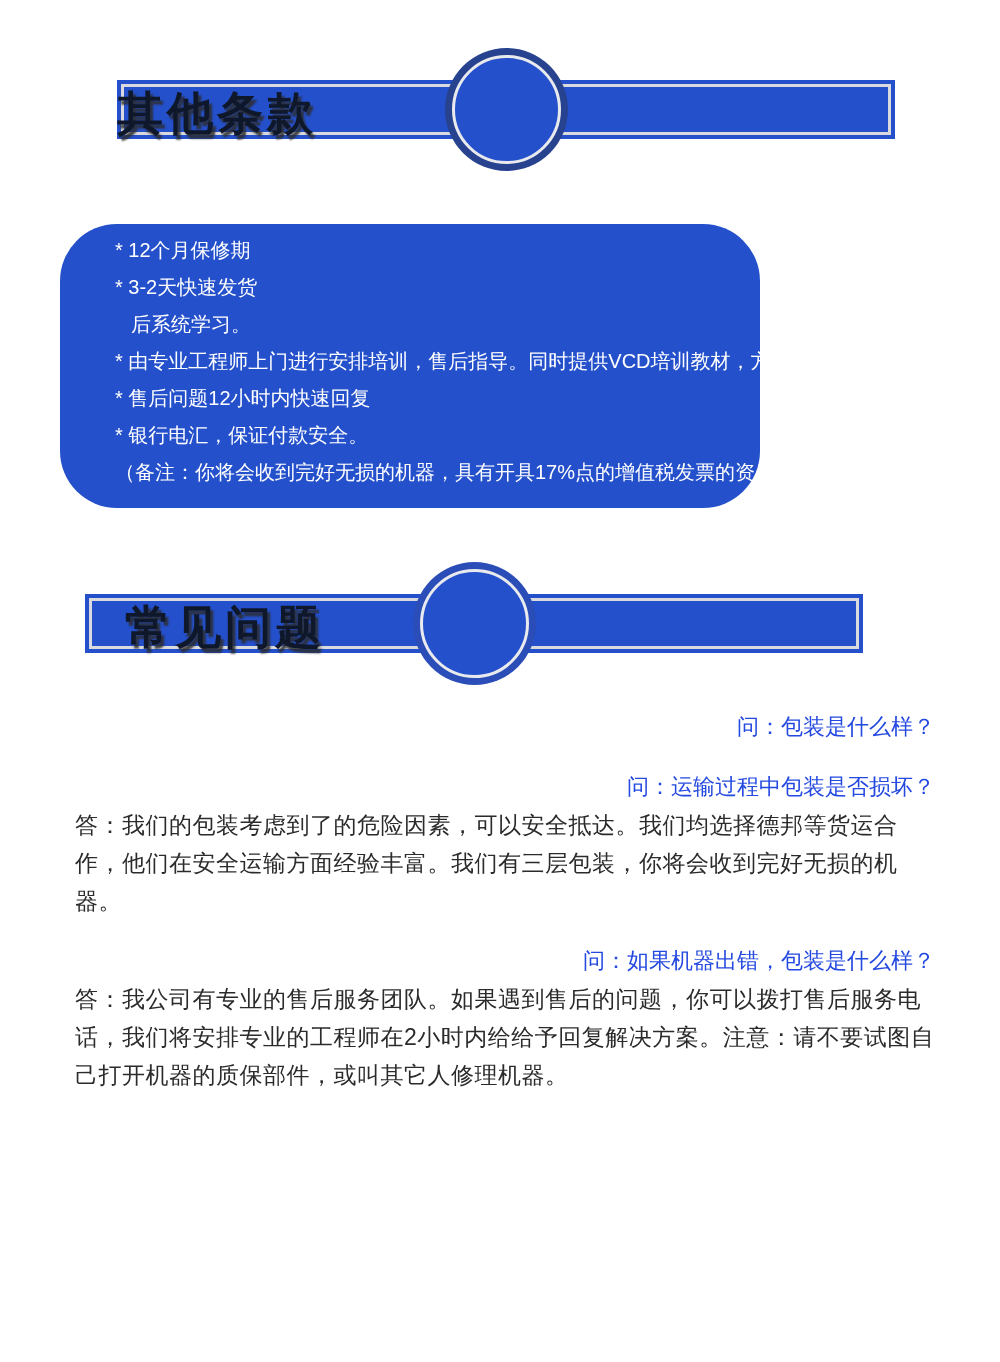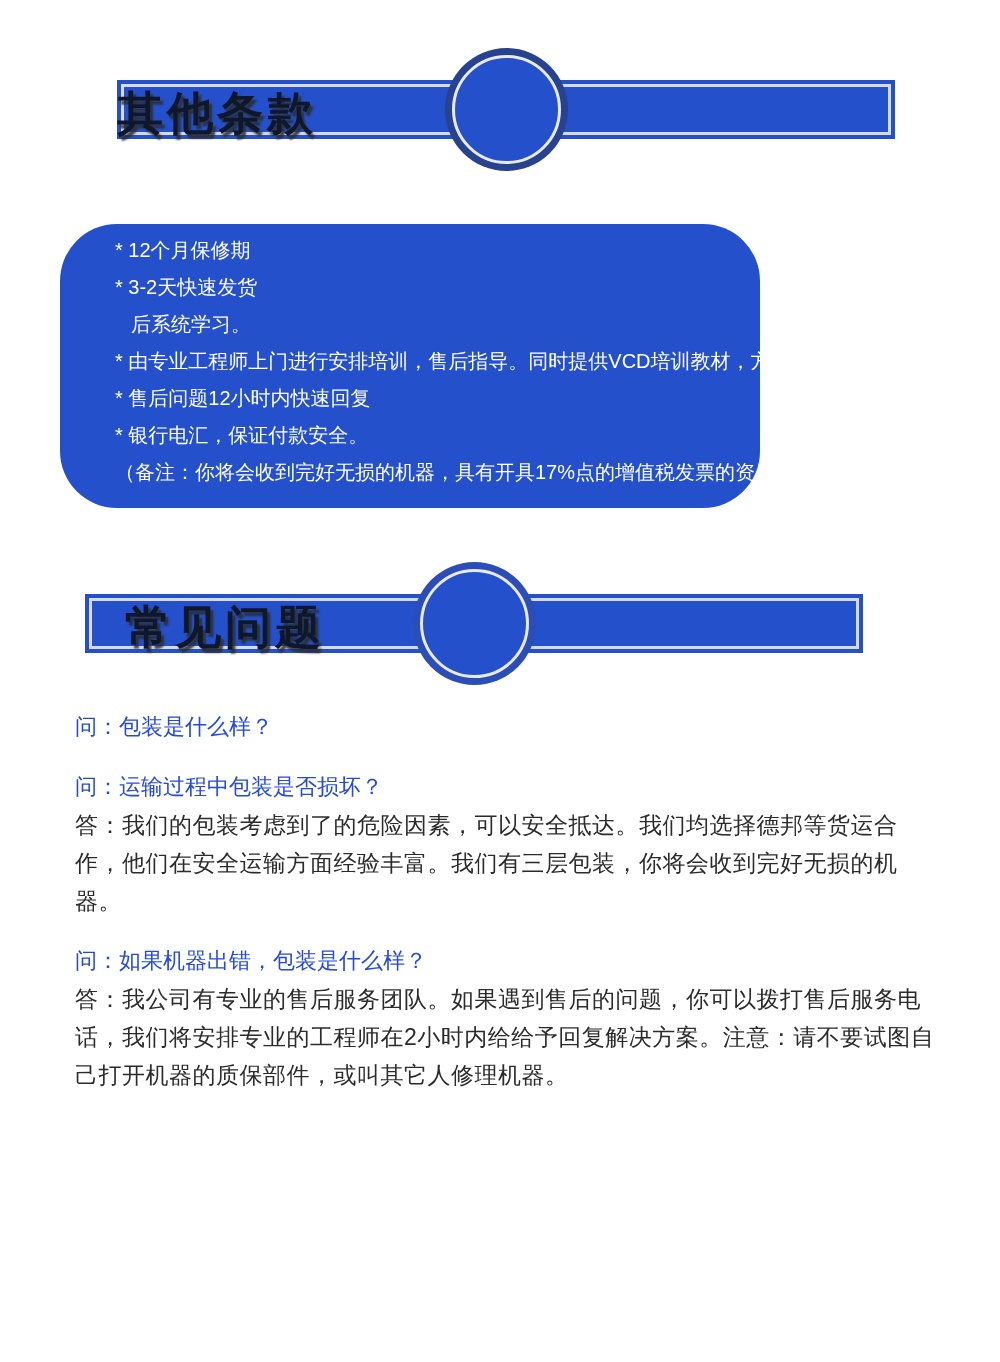--- a/index.html
+++ b/index.html
@@ -86,20 +86,21 @@
     width:860px;
     font-size:23px;
     line-height:38px;
     color:#2b2b2b;
   }
   .faq-item{margin-bottom:22px;}
   .faq-question{
     color:#2449E0;
     font-size:22px;
     line-height:38px;
+    text-align:right;
   }
   .faq-answer{
     color:#2b2b2b;
     letter-spacing:0.5px;
   }
 </style>
 </head>
 <body>
 
 <div id="page">

